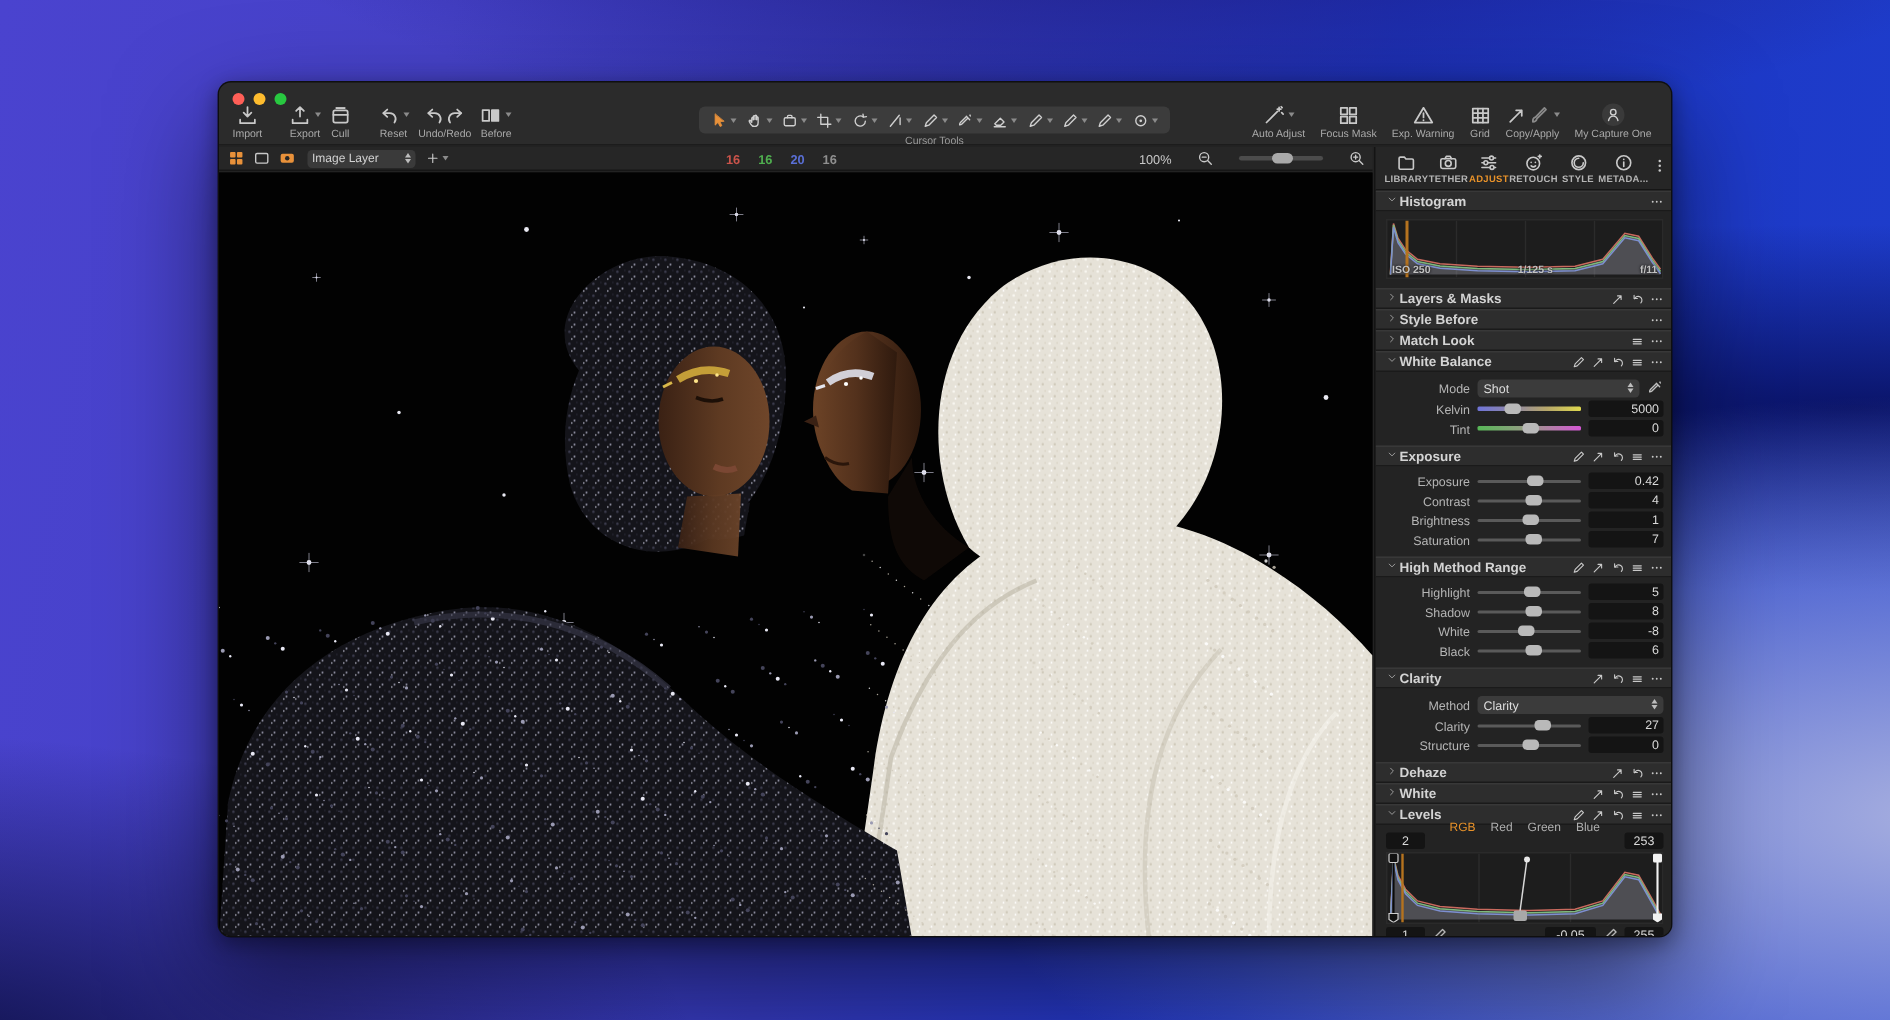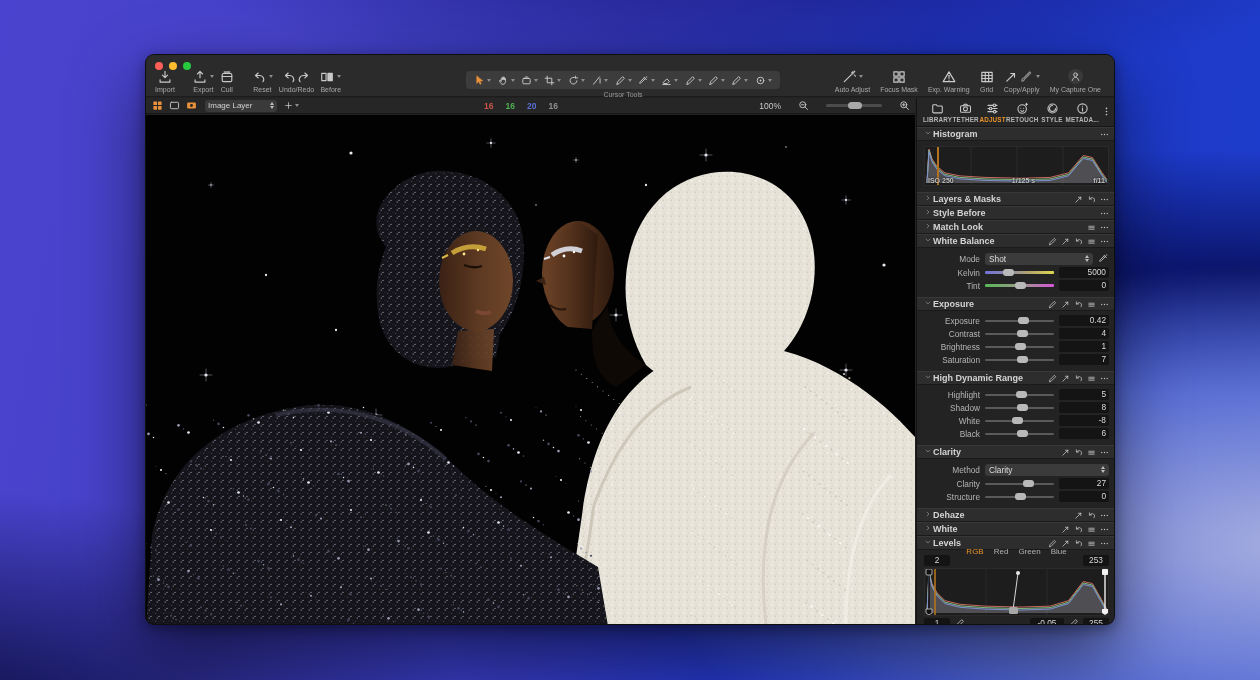--- a/index.html
+++ b/index.html
@@ -1289,21 +1289,21 @@
             <div class="track plain">
               <span class="handle" style="left: 53%;"></span>
             </div>
             <div class="valbox">7</div>
           </div>
         </div>
         <div class="sechdr">
           <span class="disc"><svg viewBox="0 0 12 12" width="8" height="8" fill="none" stroke="currentColor" stroke-width="1" stroke-linecap="round" stroke-linejoin="round">
               <path d="m3.2 4.6 2.8 2.8 2.8-2.8"></path>
             </svg></span>
-          <span class="sttl">High Dynamic Range</span>
+          <span class="sttl">High Method Range</span>
           <span class="hicons">
             <span class="icn">
               <svg viewBox="0 0 12 12" width="9" height="9" fill="none" stroke="currentColor" stroke-width="1" stroke-linecap="round" stroke-linejoin="round">
                 <path d="m2 10 .8-2.6 5.6-5.6 1.8 1.8-5.6 5.6z"></path>
               </svg>
             </span>
             <span class="icn">
               <svg viewBox="0 0 12 12" width="9" height="9" fill="none" stroke="currentColor" stroke-width="1" stroke-linecap="round" stroke-linejoin="round">
                 <path d="M2.4 9.6 9 3M9 3v3.2M9 3H5.8"></path>
               </svg>

